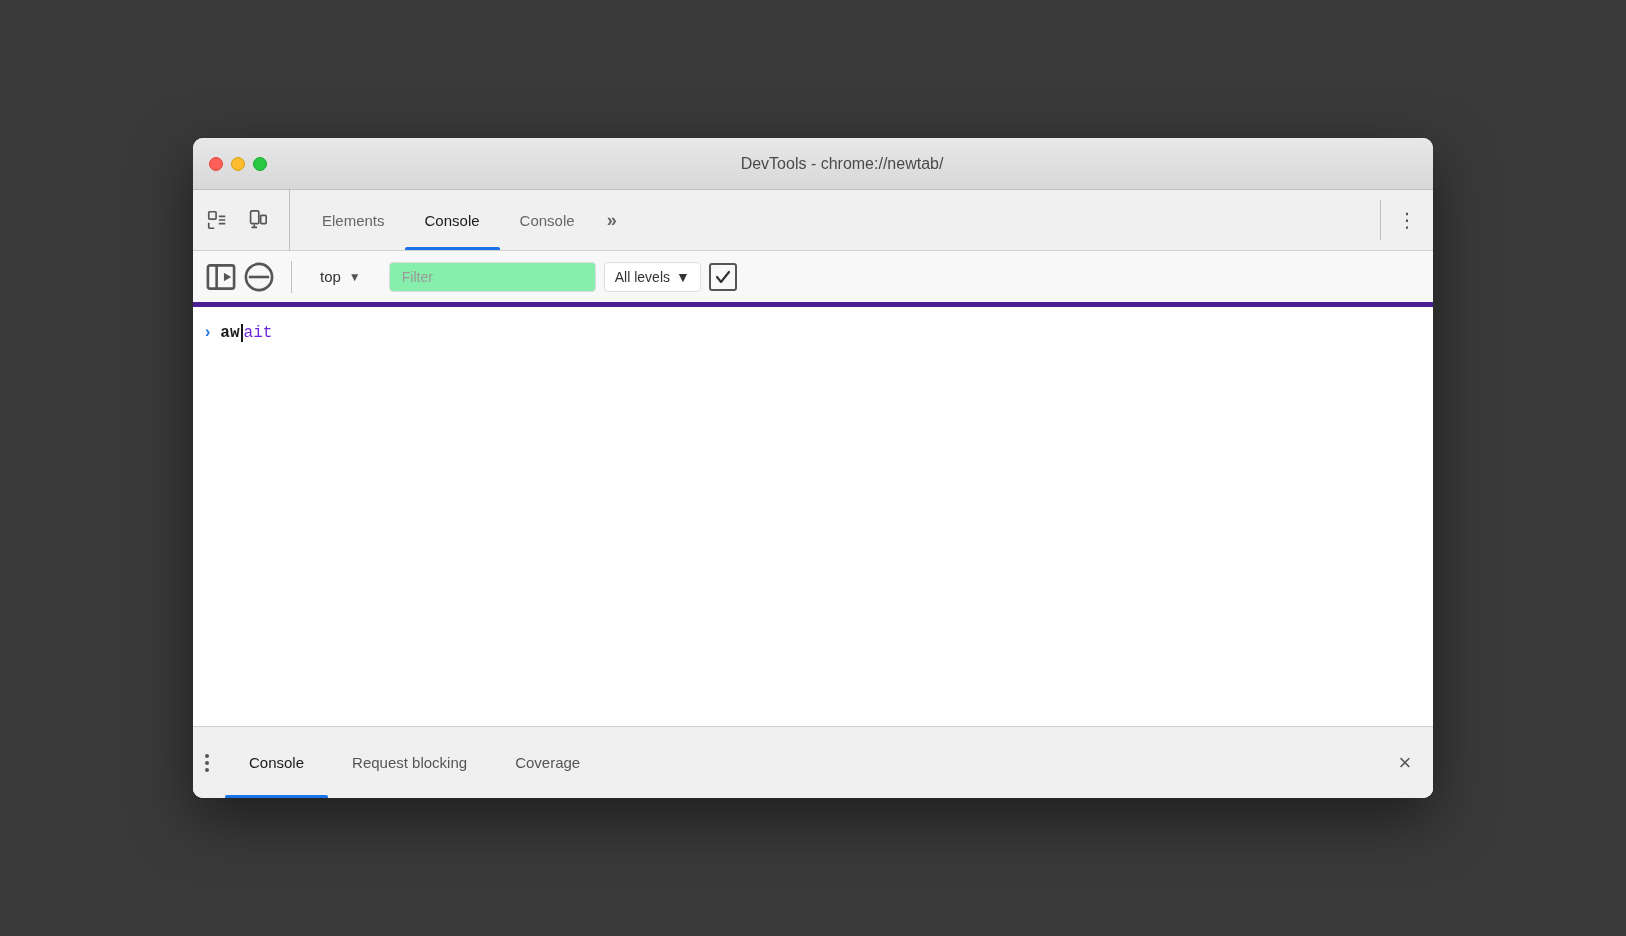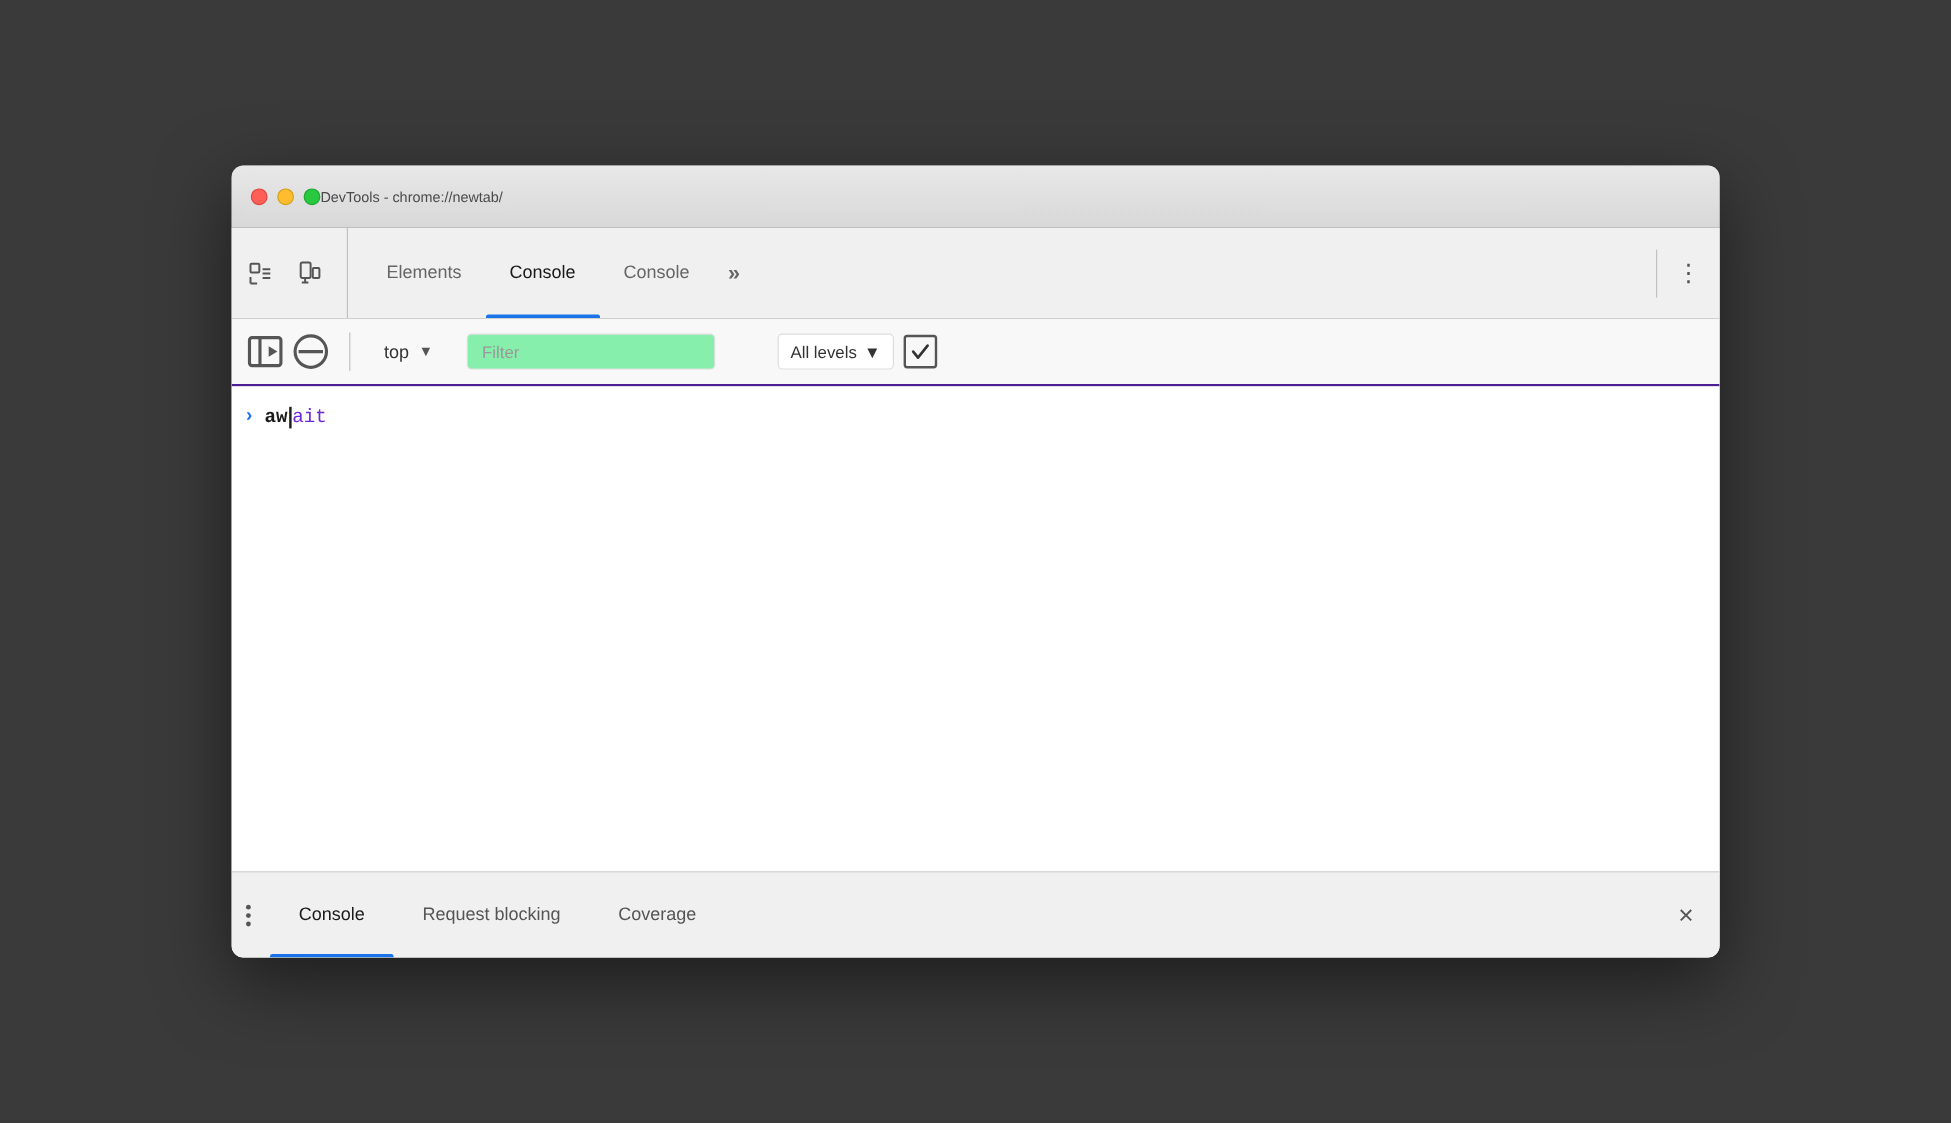--- a/index.html
+++ b/index.html
@@ -51,40 +51,41 @@
       border-radius: 50%;
       cursor: pointer;
     }
 
     .traffic-light.close { background: #ff5f57; border: 1px solid #e0443e; }
     .traffic-light.minimize { background: #febc2e; border: 1px solid #d4a017; }
     .traffic-light.maximize { background: #28c840; border: 1px solid #1ea832; }
 
     .title-bar-title {
       flex: 1;
-      font-size: 12px;
+      text-align: center;
+      font-size: 16px;
       color: #4a4a4a;
       font-weight: 400;
     }
 
     
     .devtools {
       flex: 1;
       display: flex;
       flex-direction: column;
       background: #fff;
     }
 
     
     .tab-bar {
       background: #f0f0f0;
       border-bottom: 1px solid #d0d0d0;
       display: flex;
       align-items: center;
-      height: 76px;
+      height: 61px;
       padding: 0 8px;
       flex-shrink: 0;
     }
 
     .tab-bar-icons {
       display: flex;
       align-items: center;
       gap: 8px;
       margin-right: 12px;
       padding-right: 16px;
@@ -166,21 +167,21 @@
       cursor: pointer;
       color: #555;
       font-size: 20px;
       display: flex;
       align-items: center;
     }
 
     
     .console-toolbar {
       background: #f8f8f8;
-      border-bottom: 2px solid #4c1d95;
+      border-bottom: 5px solid #4c1d95;
       height: 56px;
       display: flex;
       align-items: center;
       padding: 0 12px;
       gap: 8px;
       flex-shrink: 0;
     }
 
     .console-toolbar-icons {
       display: flex;
@@ -251,21 +252,20 @@
       align-items: center;
       gap: 6px;
       padding: 6px 10px;
       border: 1px solid #ddd;
       border-radius: 4px;
       background: #fff;
       cursor: pointer;
       font-size: 14px;
       color: #333;
       white-space: nowrap;
-      margin-left: 44px;
     }
 
     .checkbox-icon {
       width: 28px;
       height: 28px;
       border: 2px solid #555;
       border-radius: 3px;
       display: flex;
       align-items: center;
       justify-content: center;

